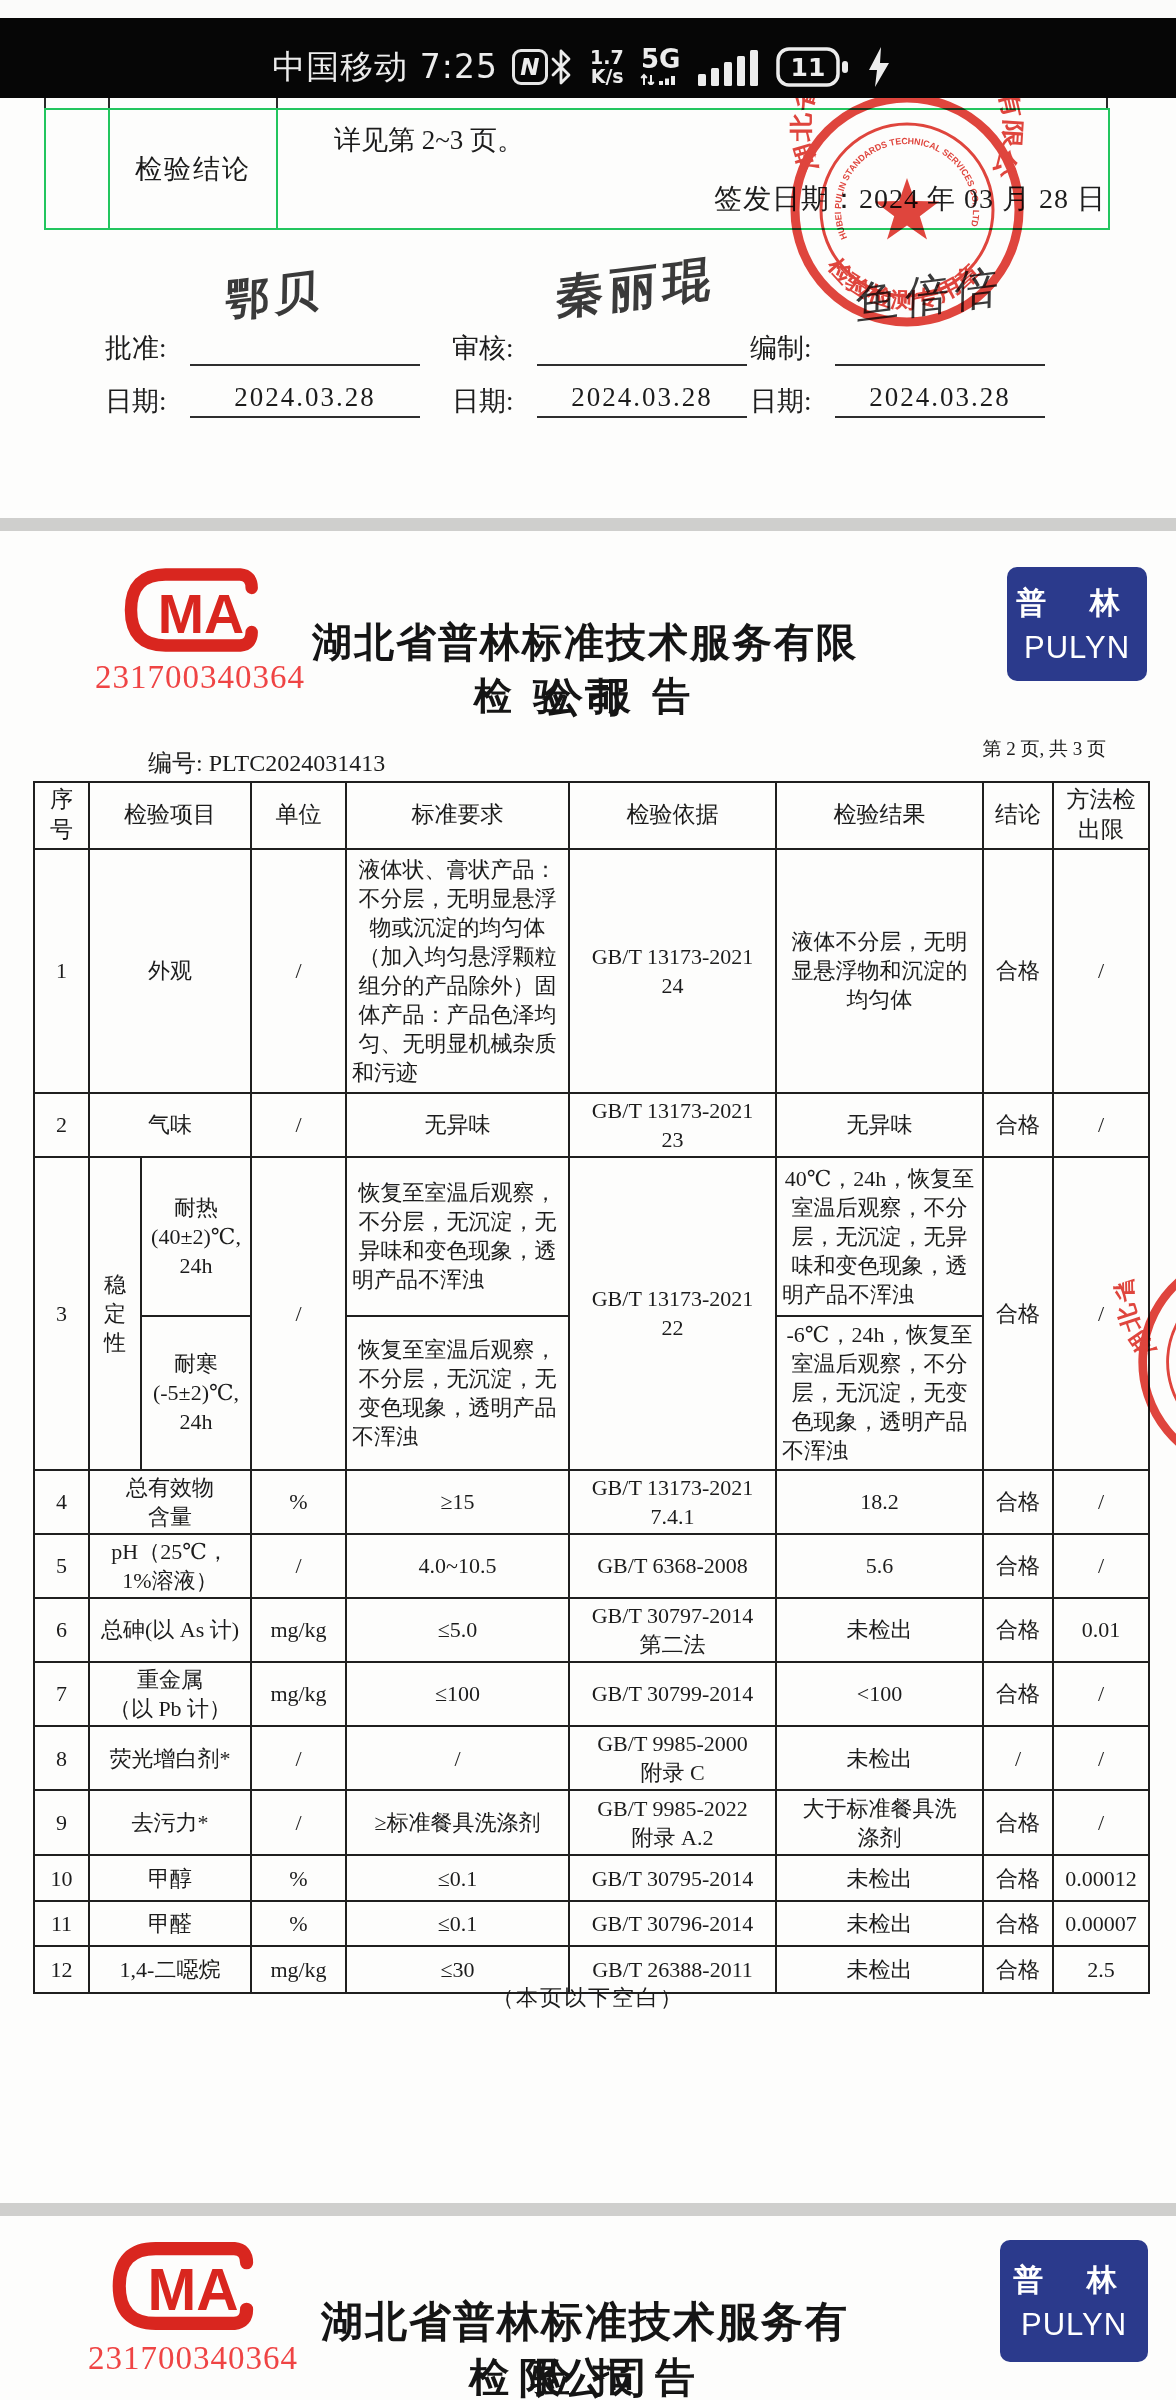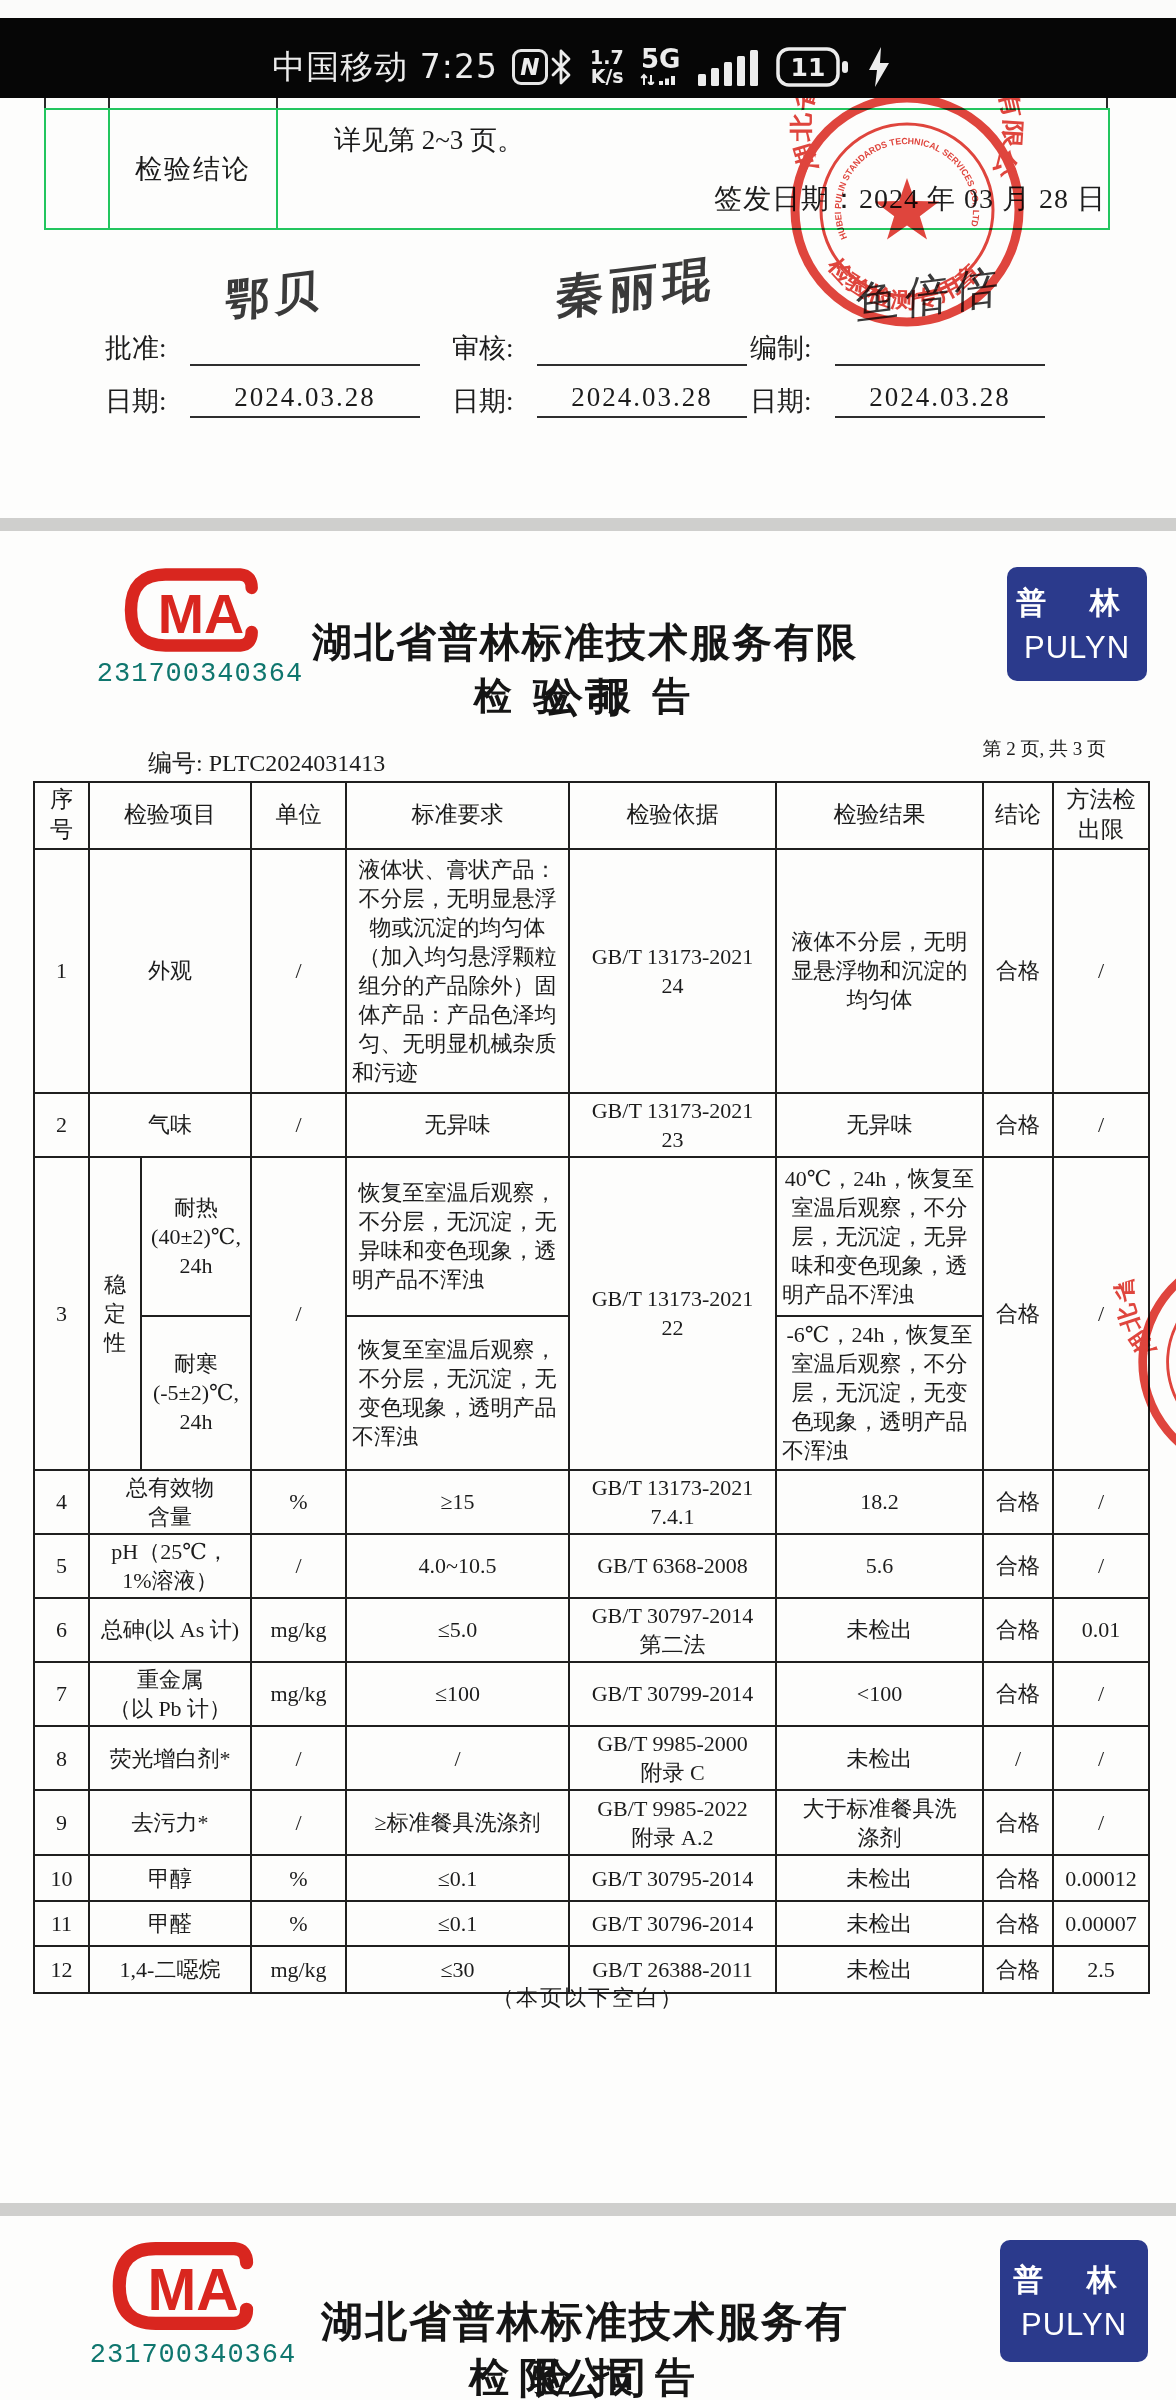--- a/index.html
+++ b/index.html
@@ -48,22 +48,22 @@
   
   .sig-role, .date-label { position:absolute; font-size:27px; }
   .sig-line, .date-line { position:absolute; height:2px; background:#2e2e2e; }
   .sig-name { position:absolute; font-family:"DejaVu Sans",sans-serif; font-weight:600;
               color:#3a3a3a; font-size:44px; letter-spacing:6px;
               transform:rotate(-7deg) skewX(-8deg); white-space:nowrap; }
   .date-val { position:absolute; font-size:27px; letter-spacing:2px; text-align:center; }
 
   
   .cma { position:absolute; }
-  .cma-num { position:absolute; color:#0f766e; font-size:27px; letter-spacing:1px;
-             text-align:center; font-family:Liberation Mono, monospace; }
+  .cma-num { position:absolute; color:#ef4444; font-size:33px; letter-spacing:1px;
+             text-align:center; font-family:Liberation Serif, serif; }
   .doc-title { position:absolute; text-align:center; font-weight:600; font-size:40px;
                letter-spacing:2px; color:#151515; }
   .doc-sub { position:absolute; text-align:center; font-weight:600; font-size:38px;
              letter-spacing:6px; color:#151515; }
   .brand { position:absolute; background:#2b3a8c; border-radius:10px; color:#fff;
            display:flex; flex-direction:column; align-items:center; justify-content:center;
            gap:6px; }
   .brand-cn { font-size:30px; letter-spacing:18px; font-weight:600; }
   .brand-en { font-size:31px; font-family:"Liberation Sans",sans-serif; letter-spacing:1px; }
 

